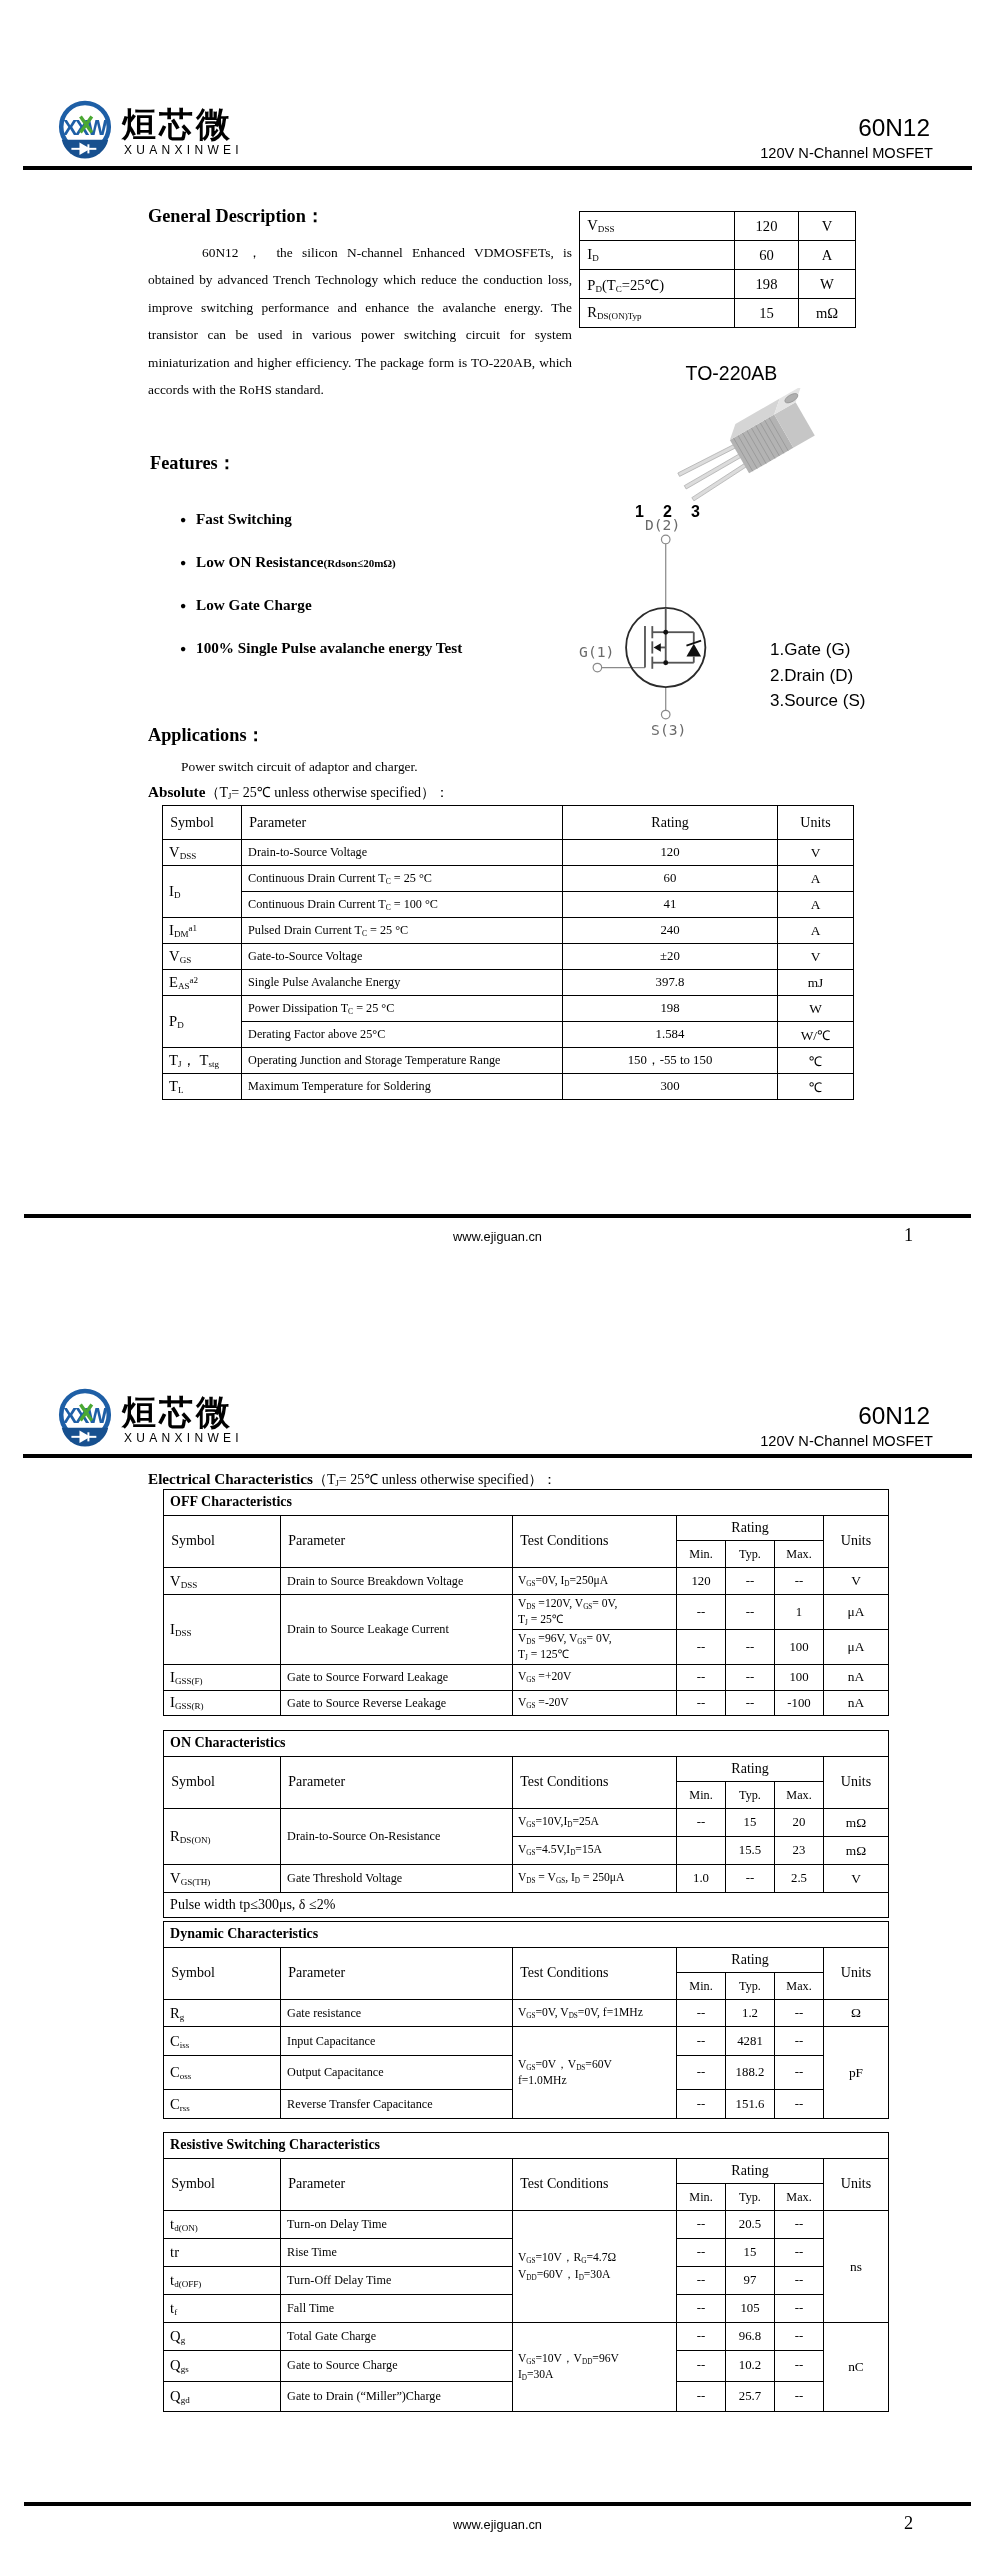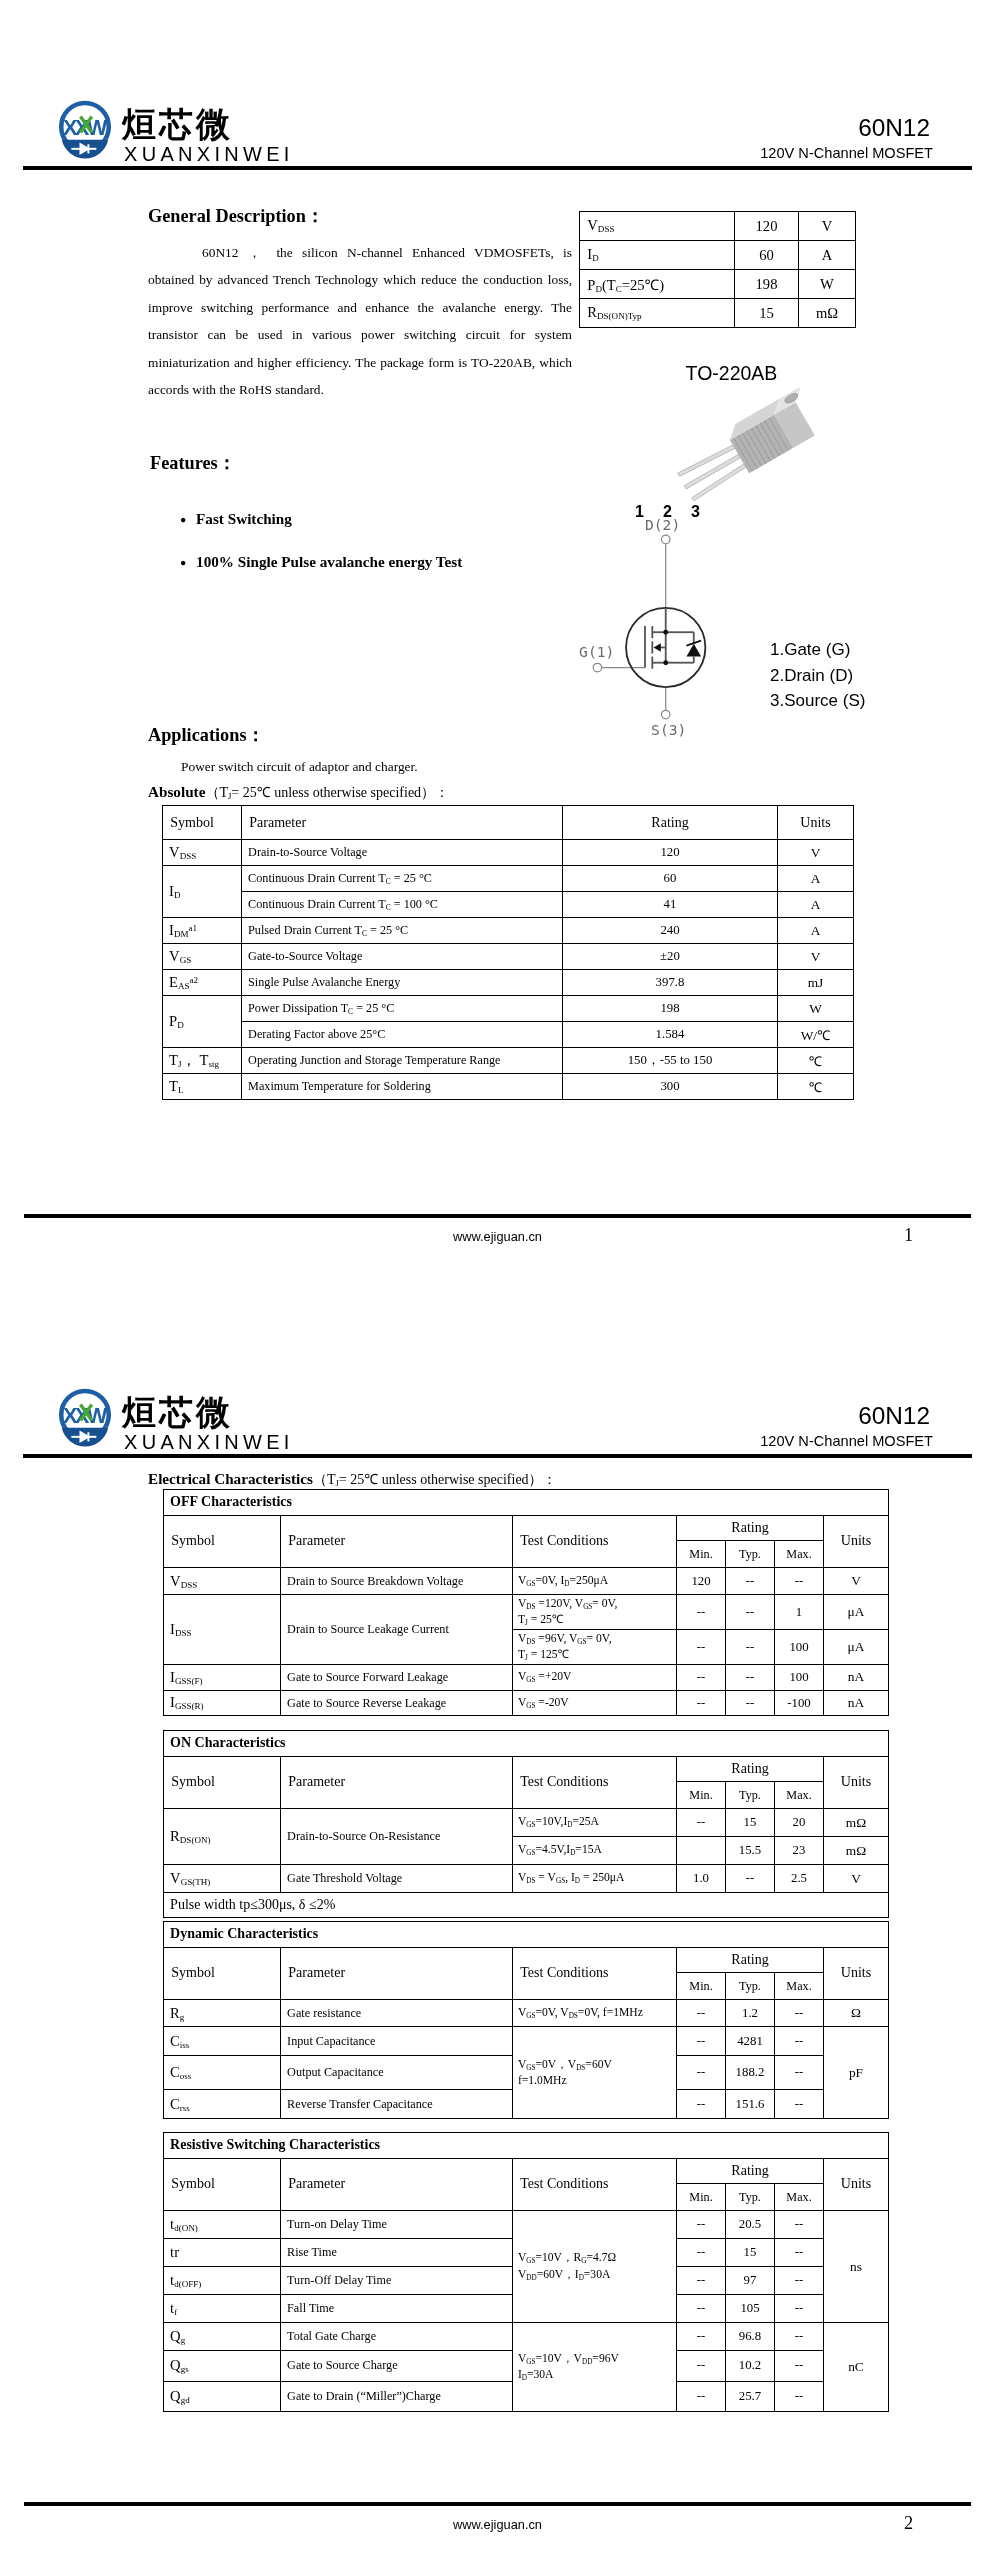--- a/index.html
+++ b/index.html
@@ -7,21 +7,21 @@
   body { width:995px; height:2576px; position:relative; color:#000;
          font-family:"Liberation Serif", serif; }
   .page { position:absolute; left:0; width:995px; height:1288px; background:#fff; overflow:hidden; }
   #page1 { top:0; } #page2 { top:1288px; }
 
   
   .logo { position:absolute; left:51px; top:96px; width:68px; height:66px; }
   .brand-cn { position:absolute; left:122px; top:107px; font-family:"Liberation Sans",sans-serif;
               font-weight:bold; font-size:34px; letter-spacing:3px; line-height:1; }
   .brand-en { position:absolute; left:124px; top:144px; font-family:"Liberation Sans",sans-serif;
-              font-size:20px; letter-spacing:4.3px; line-height:1;text-align:center; }
+              font-size:12px; letter-spacing:4.3px; line-height:1;text-align:center; }
   .part-no  { position:absolute; right:65px; top:116px; font-family:"Liberation Sans",sans-serif;
               font-size:24.4px; line-height:1; }
   .subtitle { position:absolute; right:62px; top:146px; font-family:"Liberation Sans",sans-serif;
               font-size:14.6px; line-height:1; }
   .hdr-line { position:absolute; left:23px; right:23px; top:166px; height:4.3px; background:#000; }
 
   
   .ftr-line { position:absolute; left:24.4px; right:24.4px; top:1214px; height:3.7px; background:#000; }
   .ftr-url  { position:absolute; left:0; right:0; top:1229px; text-align:center;
               font-family:"Liberation Sans",sans-serif; font-size:12.8px; }
@@ -98,20 +98,22 @@
   <div class="part-no">60N12</div>
   <div class="subtitle">120V N-Channel MOSFET</div>
   <div class="hdr-line"></div>
 
   <div class="sec-title" style="left:148px; top:206px;">General Description：</div>
   <div class="gd-para">60N12 ， the silicon N-channel Enhanced VDMOSFETs, is obtained by advanced Trench Technology which reduce the conduction loss, improve switching performance and enhance the avalanche energy. The transistor can be used in various power switching circuit for system miniaturization and higher efficiency. The package form is TO-220AB, which accords with the RoHS standard.</div>
 
   <div class="sec-title" style="left:150px; top:453px;">Features：</div>
   <ul class="features">
     <li><span class="blt">●</span><span>Fast Switching</span><span class="feat-note"></span></li>
+    <li><span class="blt">●</span><span>Low ON Resistance</span><span class="feat-note">(Rdson≤20mΩ)</span></li>
+    <li><span class="blt">●</span><span>Low Gate Charge</span><span class="feat-note"></span></li>
     <li><span class="blt">●</span><span>100% Single Pulse avalanche energy Test</span><span class="feat-note"></span></li>
   </ul>
 
   <div class="sec-title" style="left:148px; top:725px;">Applications：</div>
   <div class="app-text">Power switch circuit of adaptor and charger.</div>
 
   <div class="sec-sub" style="left:148px; top:782px;"><b>Absolute</b><span>（T<sub>J</sub>= 25℃  unless otherwise specified）：</span></div>
 
   <table class="stab">
     <colgroup>

